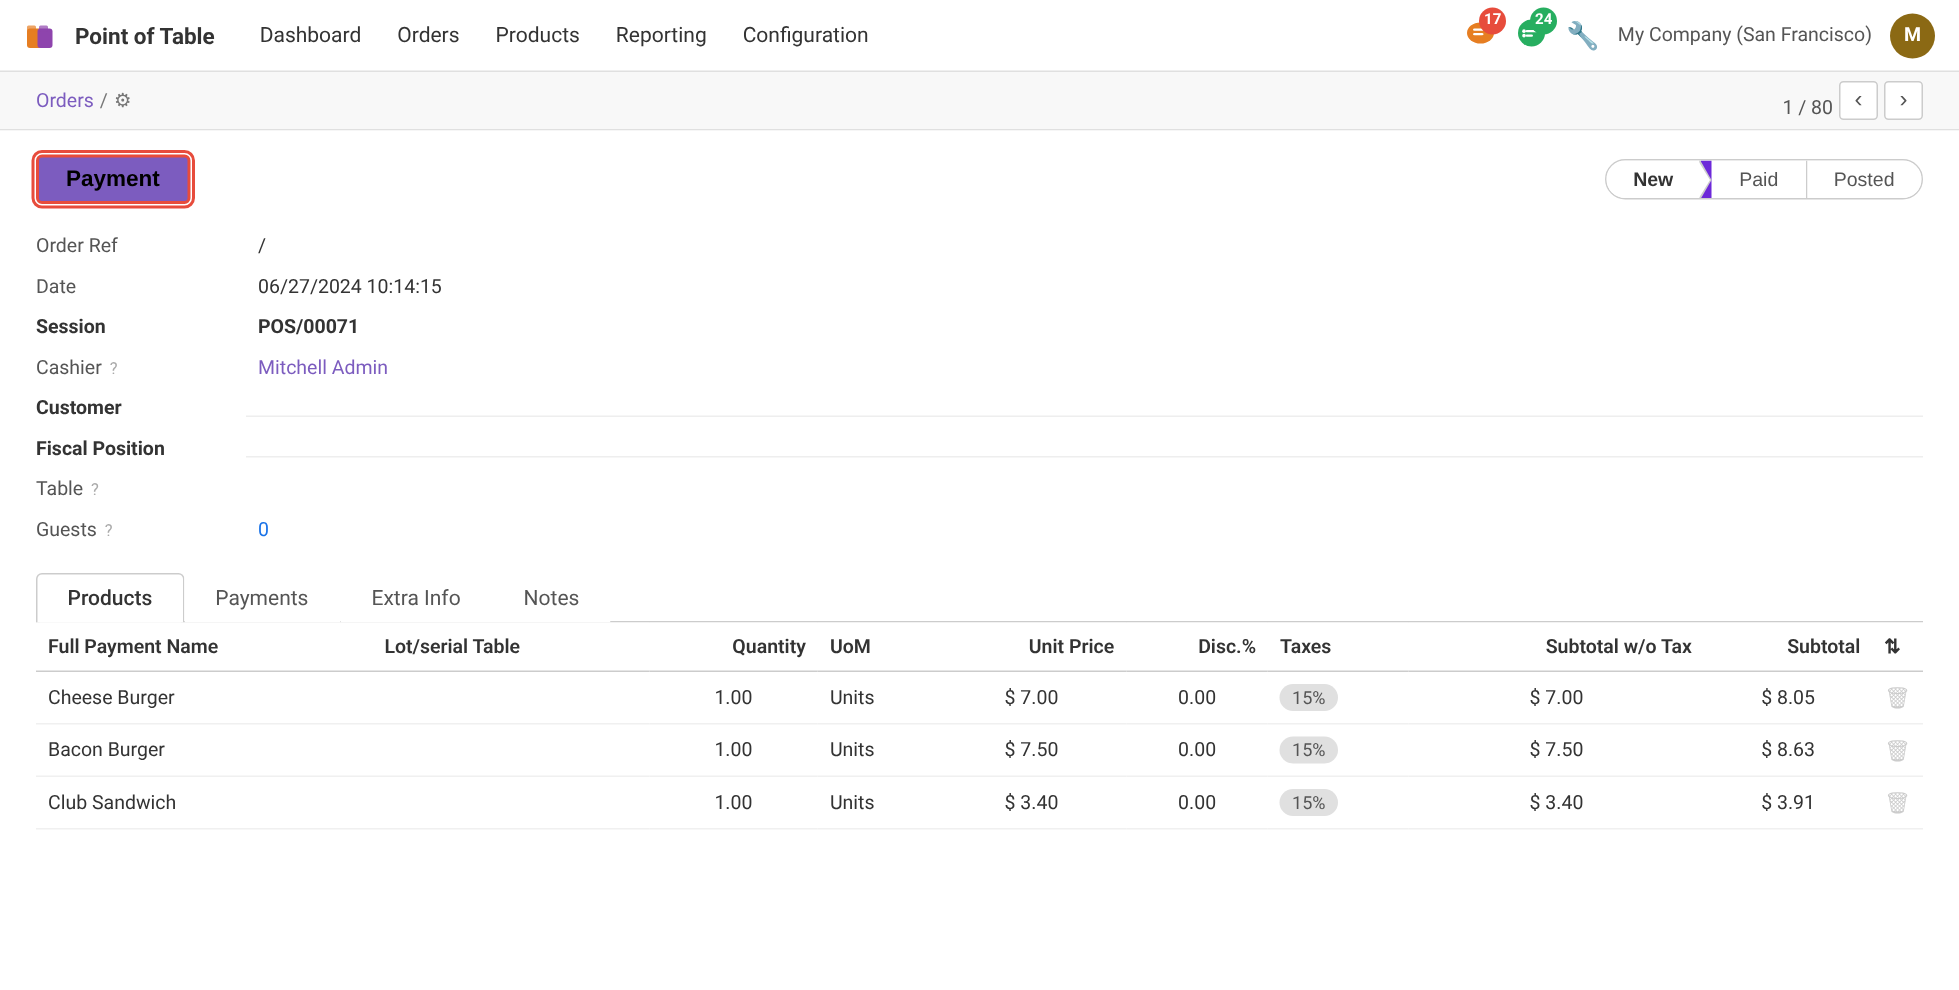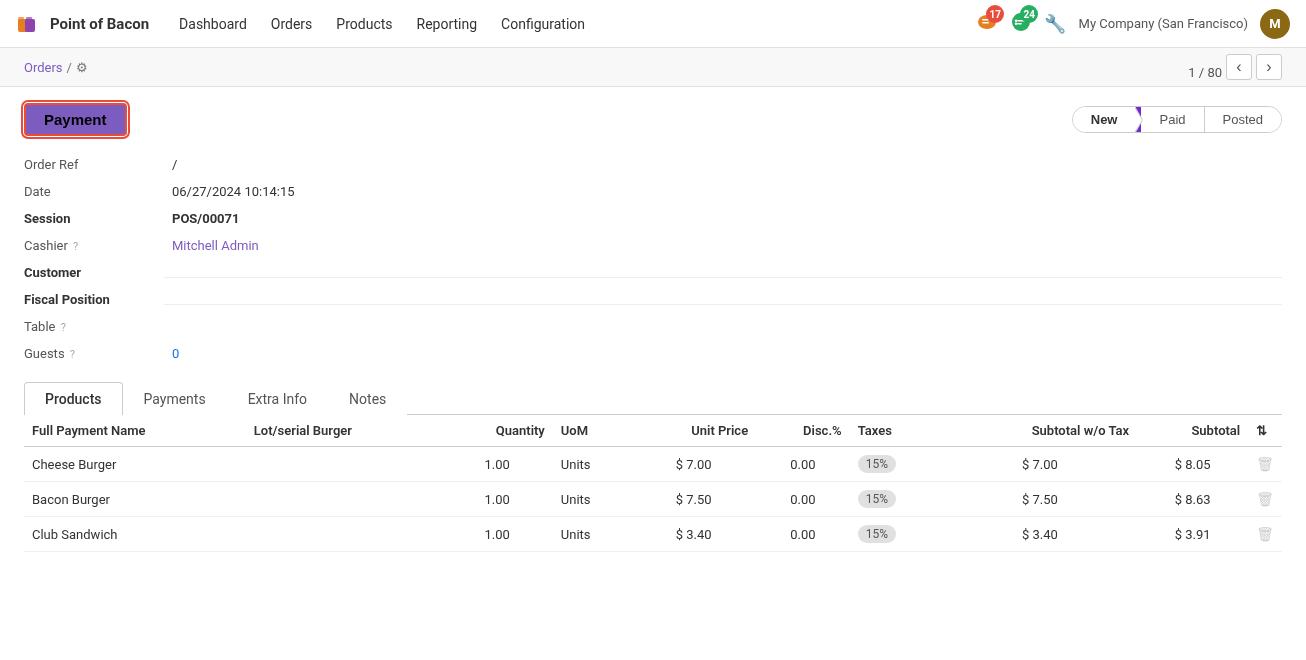--- a/index.html
+++ b/index.html
@@ -118,21 +118,21 @@
 
 <nav class="topnav">
   <div class="topnav-logo">
 
     <svg class="logo-icon" viewBox="0 0 28 20" fill="none" xmlns="http://www.w3.org/2000/svg">
       <rect x="2" y="5" width="10" height="13" rx="2" fill="#e67e22"></rect>
       <rect x="9" y="5" width="10" height="13" rx="2" fill="#8e44ad"></rect>
       <rect x="2" y="3" width="6" height="4" rx="1" fill="#e67e22" opacity="0.7"></rect>
       <rect x="10" y="3" width="6" height="4" rx="1" fill="#8e44ad" opacity="0.7"></rect>
     </svg>
-    <span>Point of Bacon</span>
+    <span>Point of Table</span>
   </div>
 
   <div class="topnav-menu">
     <a>Dashboard</a>
     <a>Orders</a>
     <a>Products</a>
     <a>Reporting</a>
     <a>Configuration</a>
   </div>
 
@@ -181,21 +181,21 @@
     <button>›</button>
   </div>
 </div>
 
 <div class="main-content">
 
   <div class="toolbar">
     <button class="payment-btn">Payment</button>
     <div class="status-buttons">
       <button class="status-btn active">New</button>
-      <button class="status-btn" style="border-left:5px solid #6d28d9;border-right:1px solid #ccc;text-align:center;">Paid</button>
+      <button class="status-btn" style="border-left:7px solid #6d28d9;border-right:1px solid #ccc;text-align:center;">Paid</button>
       <button class="status-btn">Posted</button>
     </div>
   </div>
 
   <div class="form-section">
     <div class="field-row">
       <span class="field-label">Order Ref</span>
       <span class="field-value">/</span>
     </div>
     <div class="field-row">
@@ -241,21 +241,21 @@
     <div class="tab active">Products</div>
     <div class="tab">Payments</div>
     <div class="tab">Extra Info</div>
     <div class="tab">Notes</div>
   </div>
 
   <table class="products-table">
     <thead>
       <tr>
         <th>Full Payment Name</th>
-        <th>Lot/serial Burger</th>
+        <th>Lot/serial Table</th>
         <th class="right">Quantity</th>
         <th>UoM</th>
         <th class="right">Unit Price</th>
         <th class="right">Disc.%</th>
         <th>Taxes</th>
         <th class="right">Subtotal w/o Tax</th>
         <th class="right">Subtotal</th>
         <th style="width:30px;cursor:pointer;">
           <span>⇅</span>
         </th>

